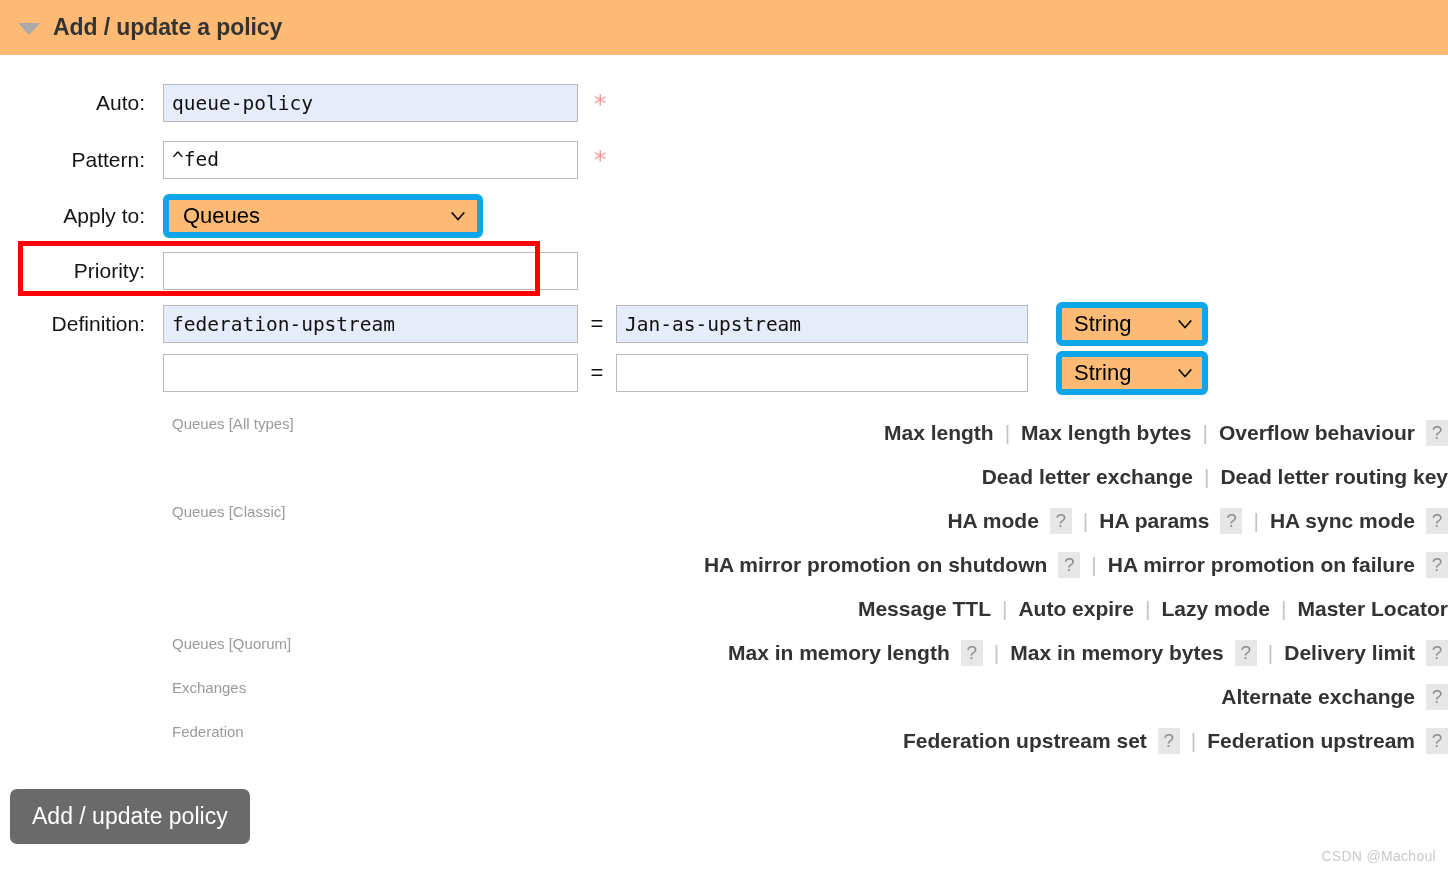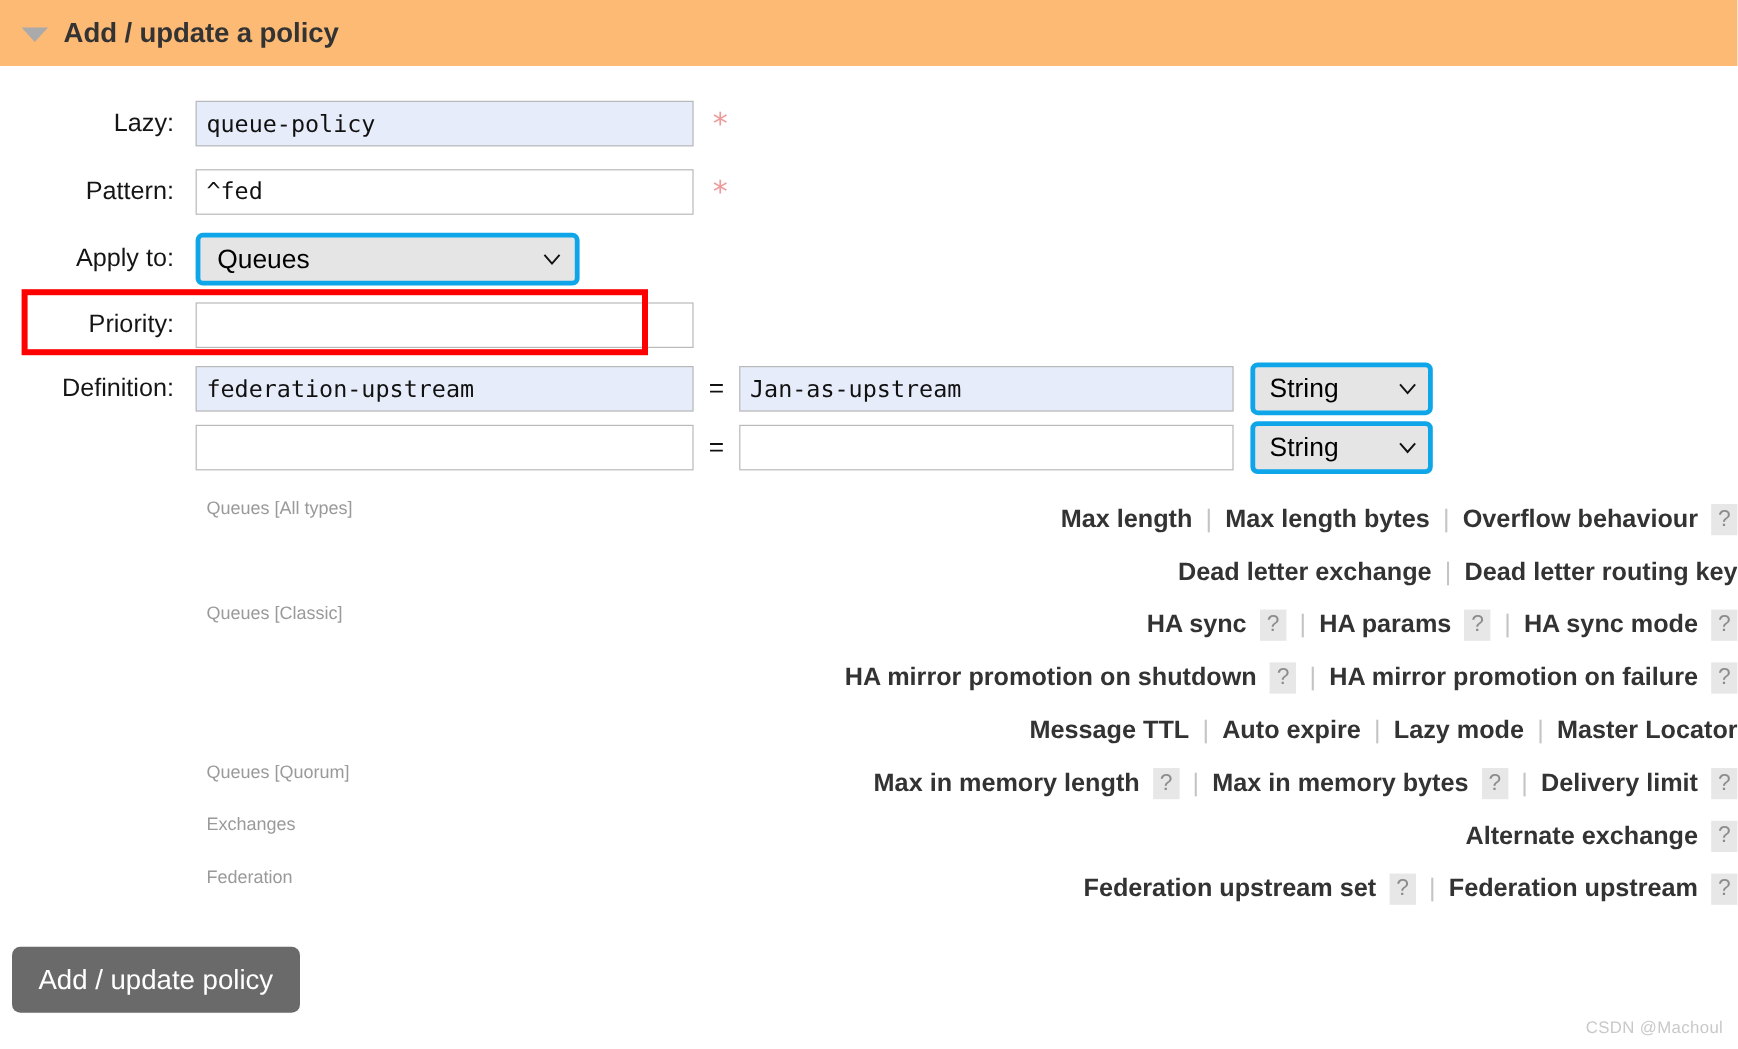--- a/index.html
+++ b/index.html
@@ -97,41 +97,41 @@
     line-height: 1;
     font-family: "DejaVu Sans", sans-serif;
   }
 
   
   .select-box {
     position: relative;
     display: inline-flex;
     align-items: center;
     box-sizing: border-box;
-    border: 4px solid #0ea5e9;
+    border: 6px solid #0ea5e9;
     border-radius: 6px;
-    background: #e5e5e5;
+    background: #fdba74;
     height: 44px;
     width: 320px;
     margin-left: 18px;
     padding: 0 10px 0 14px;
     font-size: 22px;
     color: #000000;
   }
   .select-box .sel-value { flex: 1; }
   .chev {
     width: 18px;
     height: 18px;
     flex: none;
   }
   .select-type {
     width: 152px;
     height: 44px;
     font-size: 22px;
-    margin-left: 14px;
+    margin-left: 28px;
     padding: 0 8px 0 12px;
   }
 
   .eq-sign {
     font-size: 22px;
     color: #111;
     margin: 0 12px;
     width: 14px;
     text-align: center;
   }
@@ -235,21 +235,21 @@
 <div class="section-header">
   <span class="collapse-arrow"></span>
   <span class="section-title">Add / update a policy</span>
 </div>
 
 <div class="form-area">
 
   <div class="red-highlight"></div>
 
   <div class="form-row row-name">
-    <div class="field-label">Lazy:</div>
+    <div class="field-label">Auto:</div>
     <input class="text-input filled" type="text" value="queue-policy" style="">
     <span class="required-star">*</span>
   </div>
 
   <div class="form-row row-pattern">
     <div class="field-label">Pattern:</div>
     <input class="text-input" type="text" value="^fed" style="">
     <span class="required-star">*</span>
   </div>
 
@@ -307,21 +307,21 @@
         </div>
         <div class="param-line">
           <span class="param-link">Dead letter exchange</span>
           <span class="sep">|</span>
           <span class="param-link">Dead letter routing key</span>
         </div>
       </div>
       <div class="param-group-label">Queues [Classic]</div>
       <div class="param-lines">
         <div class="param-line">
-          <span class="param-link">HA sync</span>
+          <span class="param-link">HA mode</span>
           <span class="help-badge">?</span>
           <span class="sep">|</span>
           <span class="param-link">HA params</span>
           <span class="help-badge">?</span>
           <span class="sep">|</span>
           <span class="param-link">HA sync mode</span>
           <span class="help-badge">?</span>
         </div>
         <div class="param-line">
           <span class="param-link">HA mirror promotion on shutdown</span>

